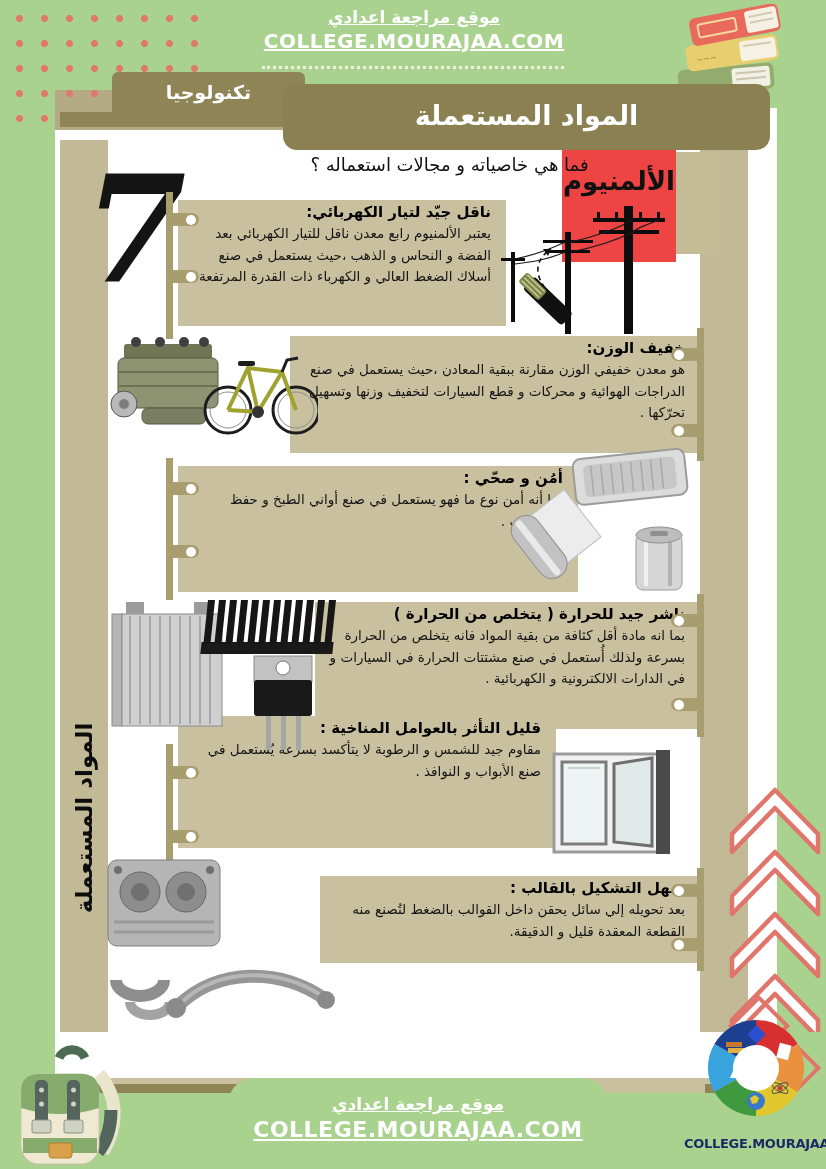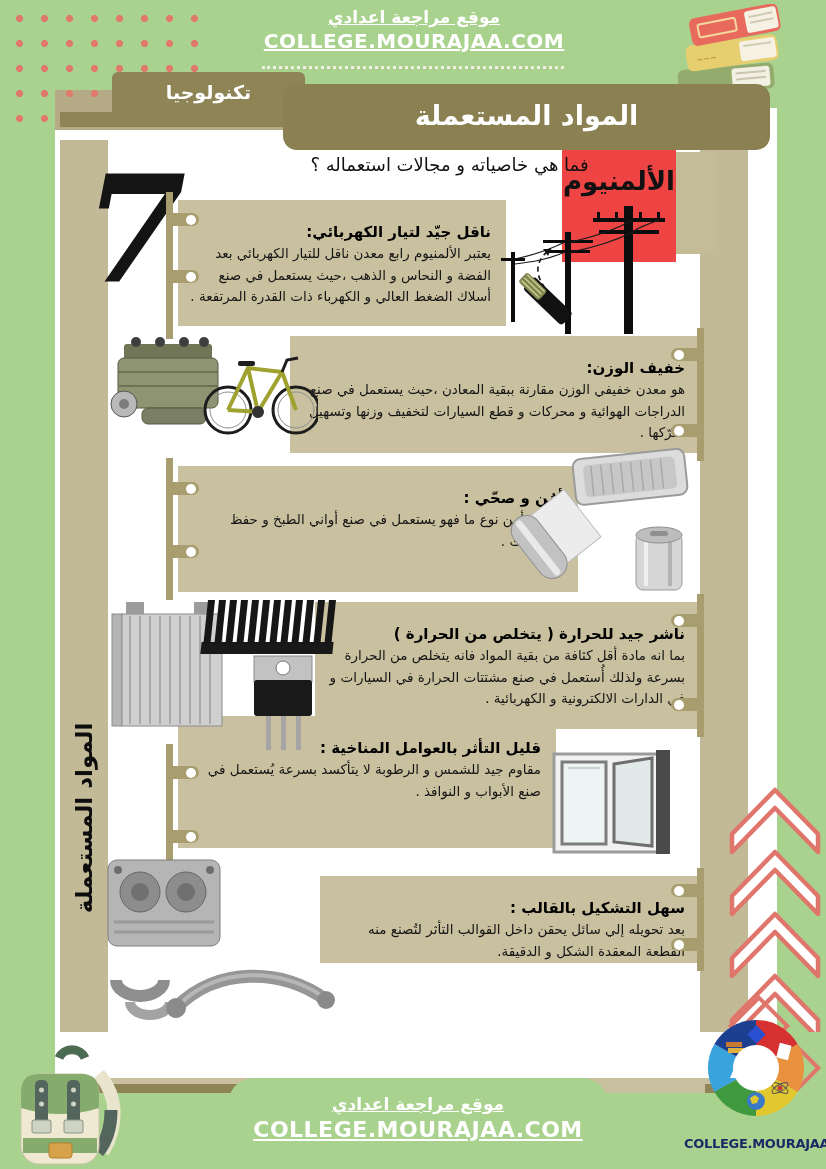--- a/index.html
+++ b/index.html
@@ -29,21 +29,21 @@
   .vlabel{left:60px;top:688px;width:48px;height:260px;display:flex;align-items:center;
           justify-content:center;z-index:5;}
   .vlabel span{transform:rotate(-90deg);white-space:nowrap;font-weight:bold;font-size:23px;color:#0d0d0d;}
   .question{left:252px;top:154px;width:395px;font-weight:normal;font-size:18px;text-align:center;z-index:6;}
   .topic-back{left:598px;top:152px;width:120px;height:102px;background:#c4bb97;z-index:4;}
   .topic{left:562px;top:148px;width:114px;height:114px;background:#ef4444;z-index:5;
          text-align:center;font-weight:bold;font-size:26px;padding-top:18px;box-sizing:border-box;}
   .numeral{left:70px;top:160px;width:130px;font-family:"DejaVu Serif",serif;font-style:italic;
            font-weight:bold;font-size:148px;line-height:140px;color:#141414;z-index:6;text-align:center;}
   
-  .card{background:#c9c09f;z-index:5;box-sizing:border-box;padding:23px 15px 8px 10px;direction:rtl;}
+  .card{background:#c9c09f;z-index:5;box-sizing:border-box;padding:3px 15px 8px 10px;direction:rtl;}
   .card .t{font-weight:bold;font-size:15px;color:#000;}
   .card .b{font-size:13.5px;line-height:1.6;color:#151515;margin-top:2px;}
   .spine{width:7px;background:#a89d6f;z-index:6;position:absolute;}
   .clip{height:13px;width:30px;background:#a89d6f;z-index:7;position:absolute;}
   .clip.l{border-radius:0 8px 8px 0;}
   .clip.r{border-radius:8px 0 0 8px;}
   .clip::after{content:"";position:absolute;top:1.5px;width:10px;height:10px;background:#fff;border-radius:50%;}
   .clip.l::after{right:3px;}
   .clip.r::after{left:3px;}
   .art{z-index:8;position:absolute;}
@@ -290,21 +290,21 @@
     <polygon points="66,18 104,12 104,100 66,96" fill="#e2e9e9" stroke="#6e6e6e" stroke-width="3"></polygon>
     <rect x="108" y="4" width="14" height="104" fill="#4a4a4a"></rect>
     <line x1="20" y1="22" x2="52" y2="22" stroke="#c8d2d2" stroke-width="2"></line>
   </svg>
 
   <div class="abs spine" style="left:697px;top:868px;height:103px"></div>
   <div class="abs clip r" style="left:671px;top:884px"></div>
   <div class="abs clip r" style="left:671px;top:938px"></div>
   <div class="abs card" style="left:320px;top:876px;width:380px;height:87px">
     <div class="t">سهل التشكيل بالقالب :</div>
-    <div class="b">بعد تحويله إلي سائل يحقن داخل القوالب التأثر لتُصنع منه القطعة المعقدة الشكل و الدقيقة.</div>
+    <div class="b">بعد تحويله إلي سائل يحقن داخل القوالب بالضغط لتُصنع منه القطعة المعقدة قليل و الدقيقة.</div>
   </div>
   <svg class="art" style="left:102px;top:854px" width="238" height="172" viewBox="0 0 238 172">
     <g>
       <rect x="6" y="6" width="112" height="86" rx="9" fill="#b5b5b5" stroke="#7e7e7e"></rect>
       <circle cx="38" cy="38" r="20" fill="#8d8d8d" stroke="#666"></circle>
       <circle cx="84" cy="38" r="20" fill="#8d8d8d" stroke="#666"></circle>
       <circle cx="38" cy="38" r="9" fill="#707070"></circle>
       <circle cx="84" cy="38" r="9" fill="#707070"></circle>
       <circle cx="16" cy="16" r="4" fill="#6e6e6e"></circle>
         <circle cx="108" cy="16" r="4" fill="#6e6e6e"></circle>

